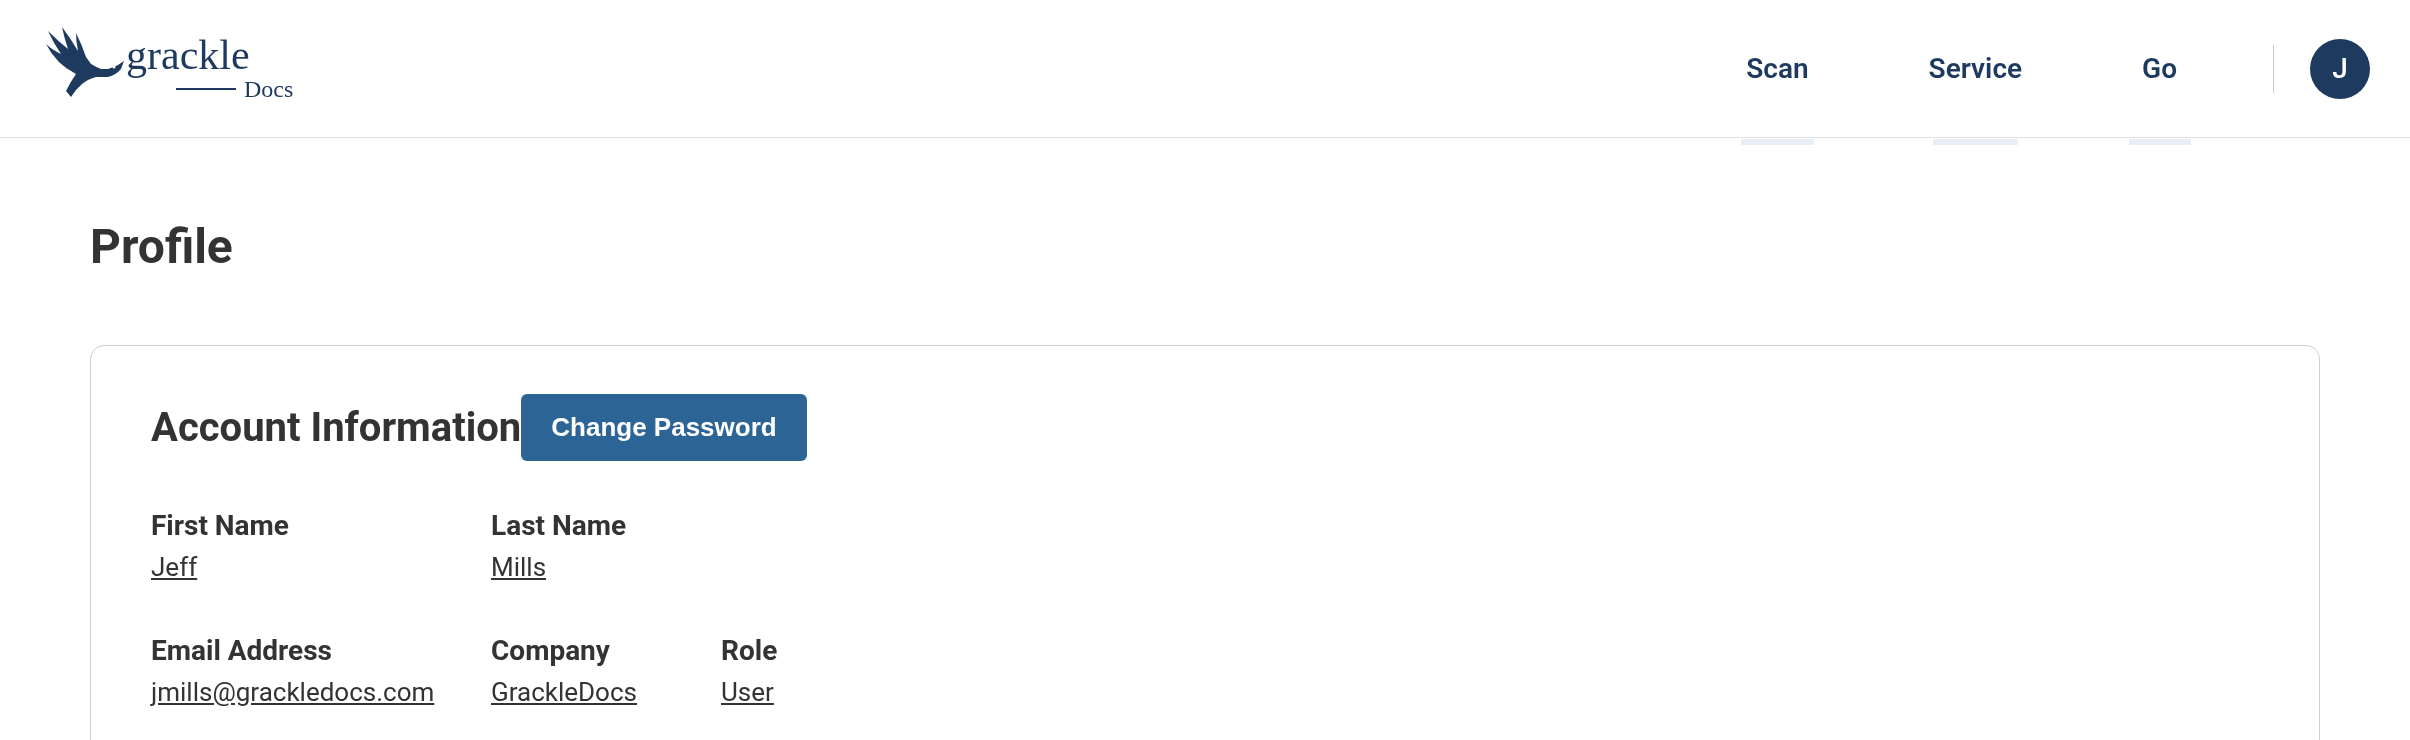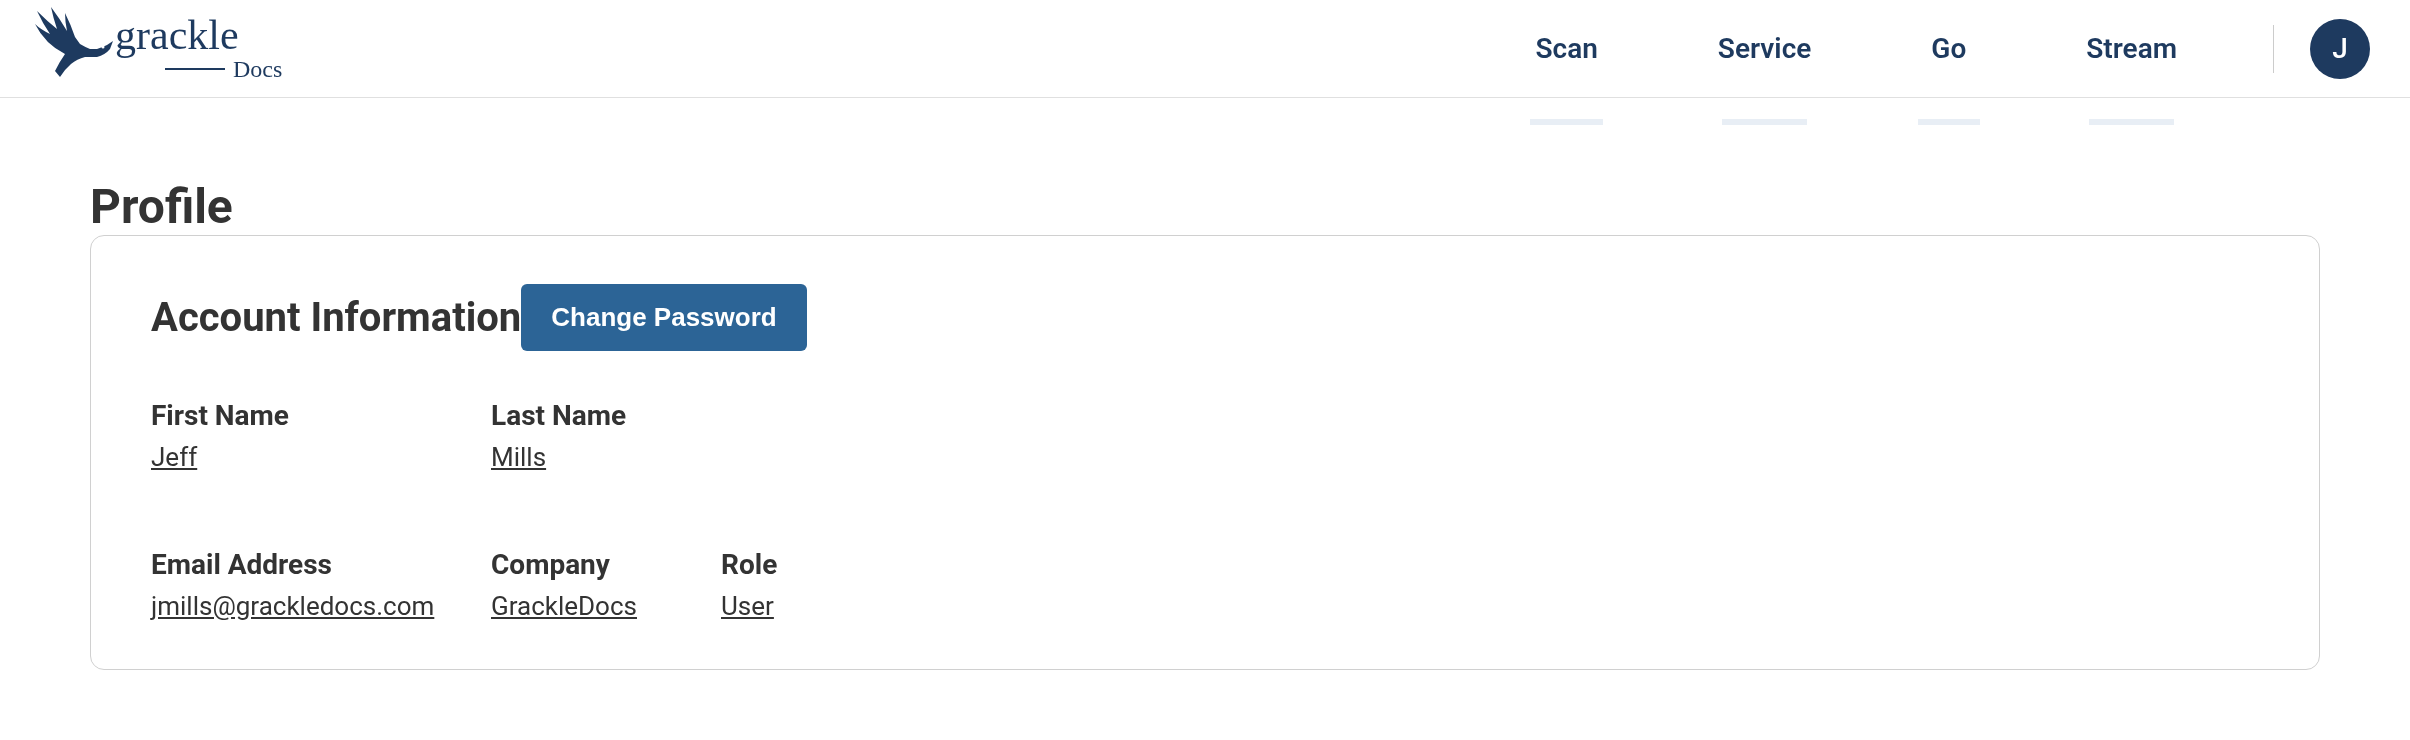--- a/index.html
+++ b/index.html
@@ -12,23 +12,23 @@
       background: #ffffff;
       color: #333;
       width: 2410px;
       height: 740px;
       overflow: hidden;
     }
     .header {
       display: flex;
       align-items: center;
       justify-content: space-between;
-      padding: 10px 40px 10px 25px;
+      padding: 10px 40px 10px 36px;
       border-bottom: 1px solid #e0e0e0;
-      height: 98px;
+      height: 138px;
     }
     .logo-container {
       display: flex;
       align-items: center;
     }
     .logo-svg {
       width: 300px;
       height: 100px;
     }
     .nav-right {
@@ -77,20 +77,21 @@
       font-weight: 500;
       cursor: pointer;
     }
     .content {
       padding: 80px 90px 0 90px;
     }
     .page-title {
       font-size: 48px;
       font-weight: 700;
       color: #333;
+      margin-bottom: 70px;
     }
     .card {
       border: 1px solid #d0d0d0;
       border-radius: 14px;
       padding: 48px 60px;
     }
     .card-header {
       display: flex;
       justify-content: flex-start;
       align-items: center;
@@ -110,21 +111,21 @@
       color: #fff;
       border: none;
       border-radius: 6px;
       padding: 18px 30px;
       font-size: 26px;
       font-weight: 600;
       cursor: pointer;
     }
     .info-grid {
       display: flex;
-      gap: 40px;
+      gap: 16px;
       flex-wrap: wrap;
       align-items: center;
     }
     .info-row {
       display: flex;
       gap: 0;
       width: 100%;
       margin-bottom: 36px;
     }
     .info-row:last-child {
@@ -165,21 +166,20 @@
 
       <line x1="140" y1="70" x2="200" y2="70" stroke="#1e3a5f" stroke-width="2"></line>
       <text x="208" y="78" font-family="serif" font-size="24" font-weight="400" fill="#1e3a5f">Docs</text>
     </svg>
   </div>
   <div class="nav-right">
     <div class="nav-links">
       <div class="nav-link">Scan</div>
       <div class="nav-link">Service</div>
       <div class="nav-link">Go</div>
-      <div class="nav-link">Stream</div>
     </div>
     <div class="nav-divider"></div>
     <div class="avatar">J</div>
   </div>
 </div>
 
 <div class="content">
   <h1 class="page-title">Profile</h1>
 
   <div class="card">

